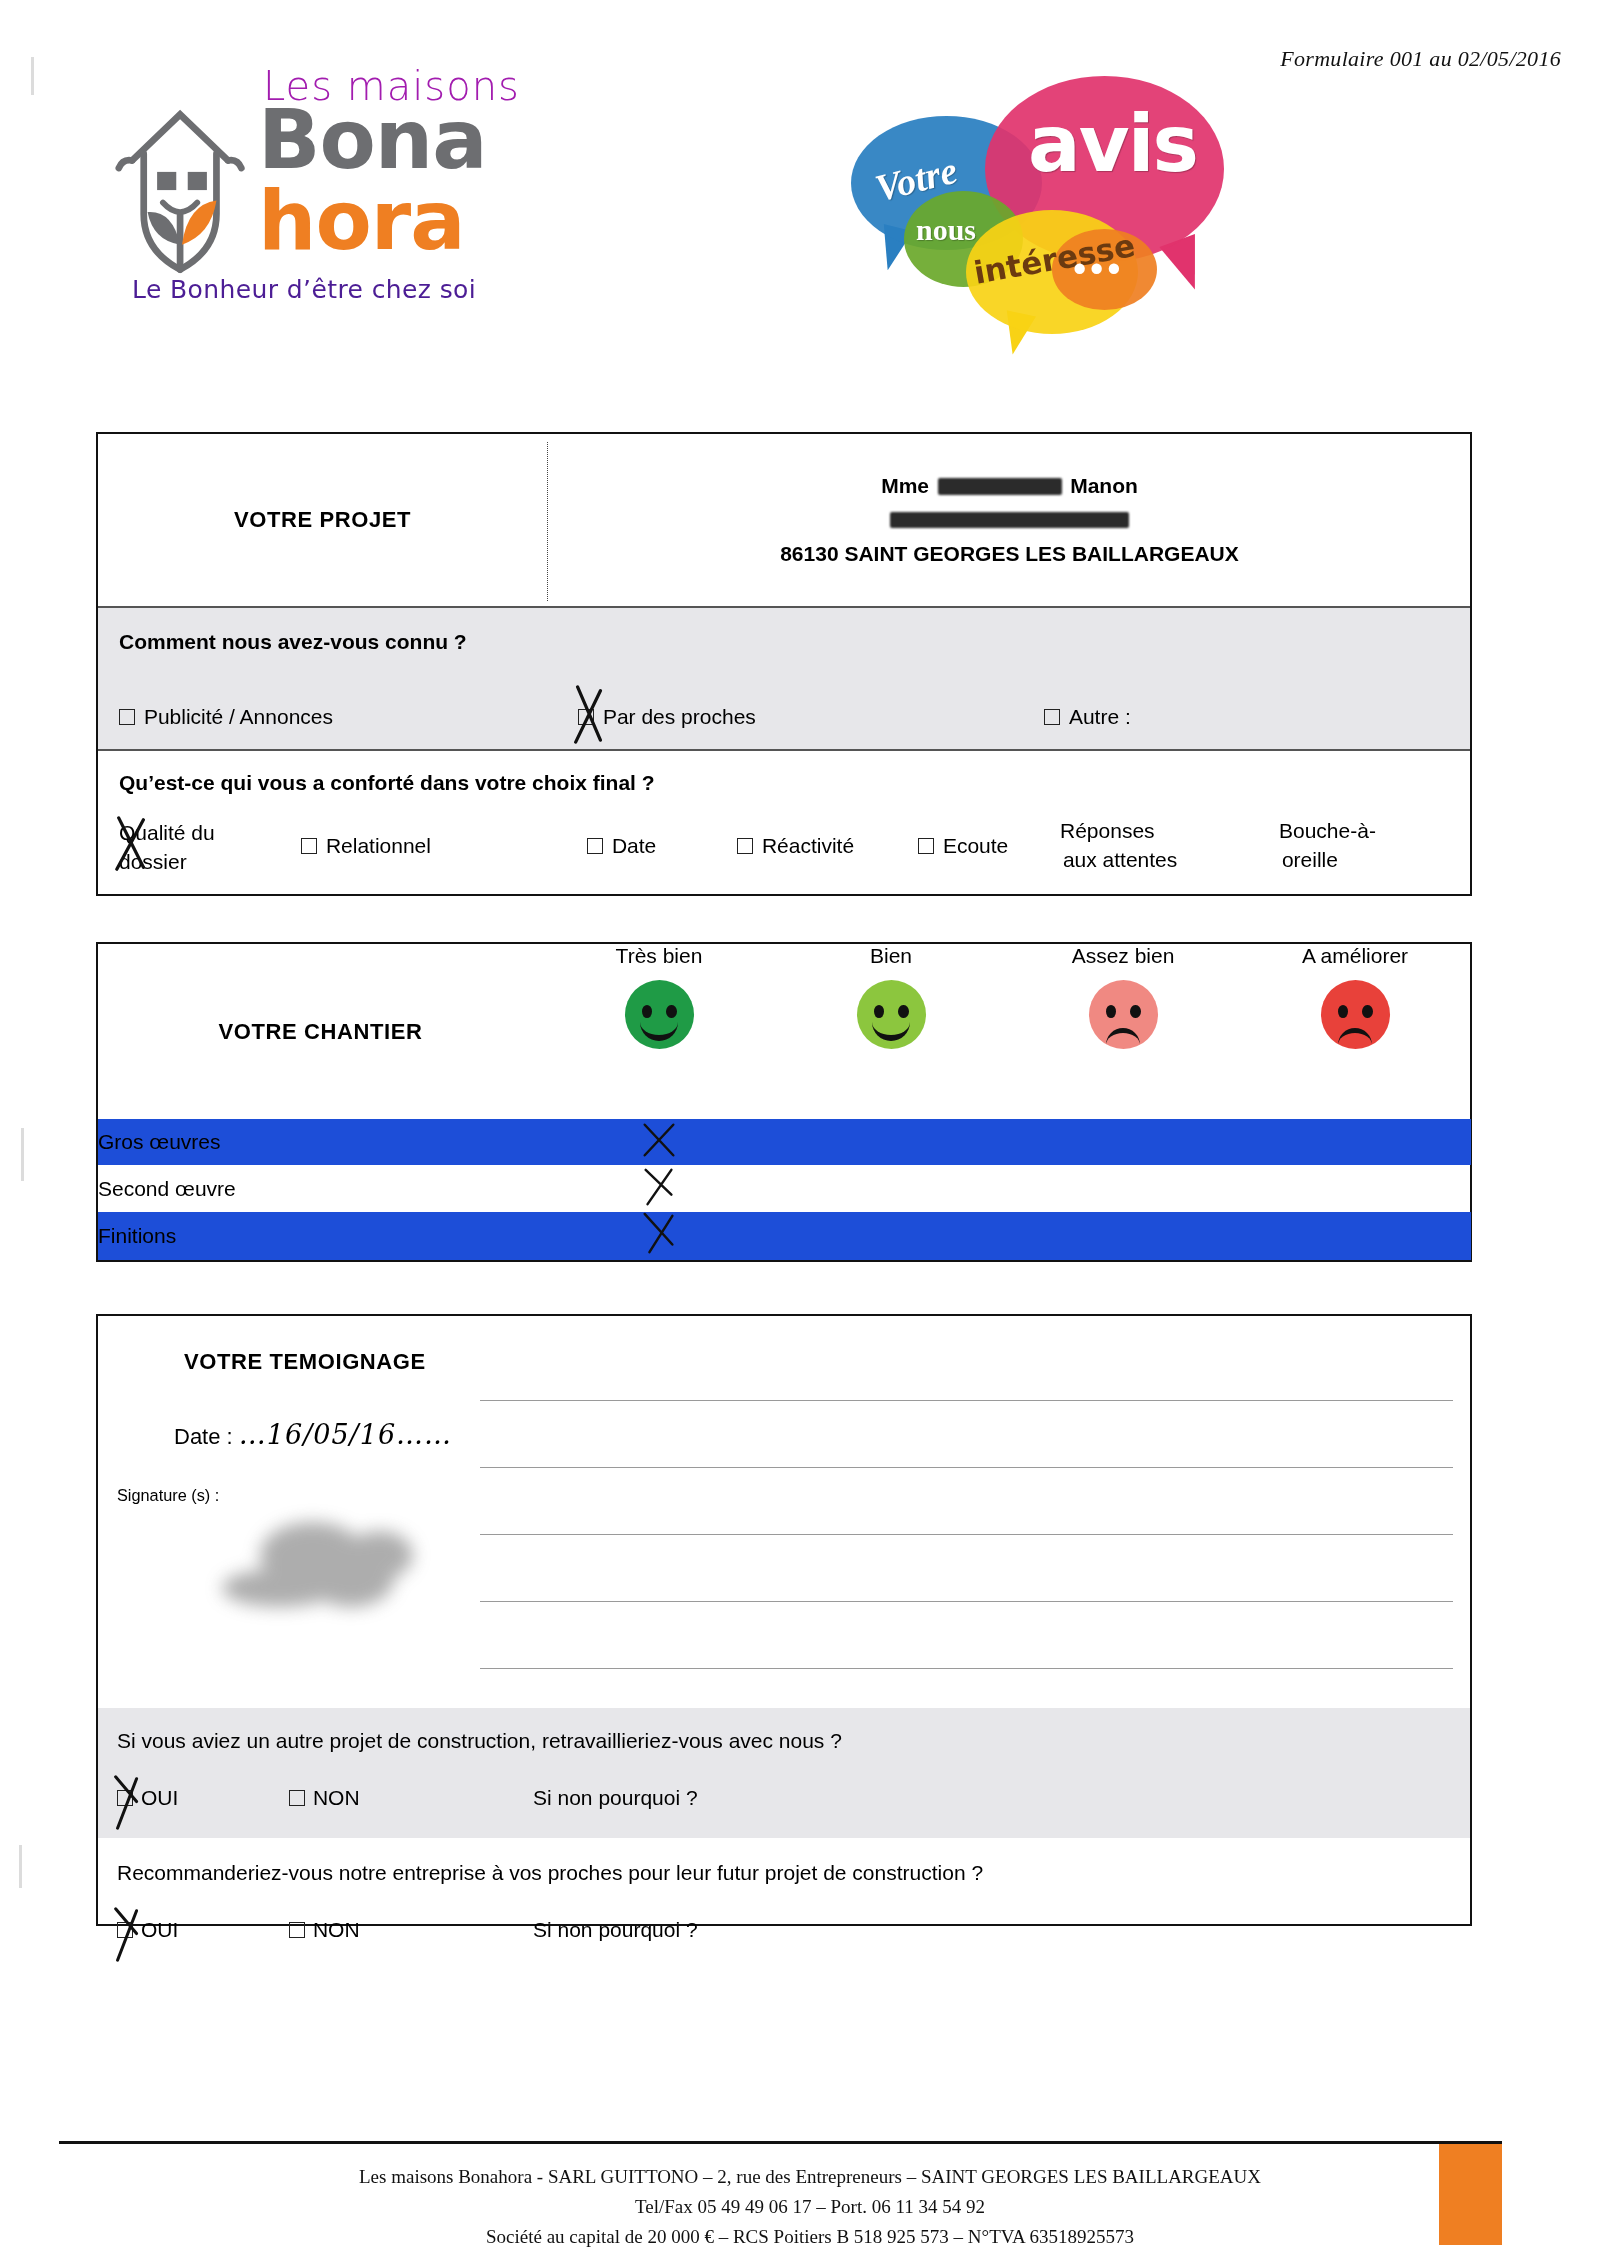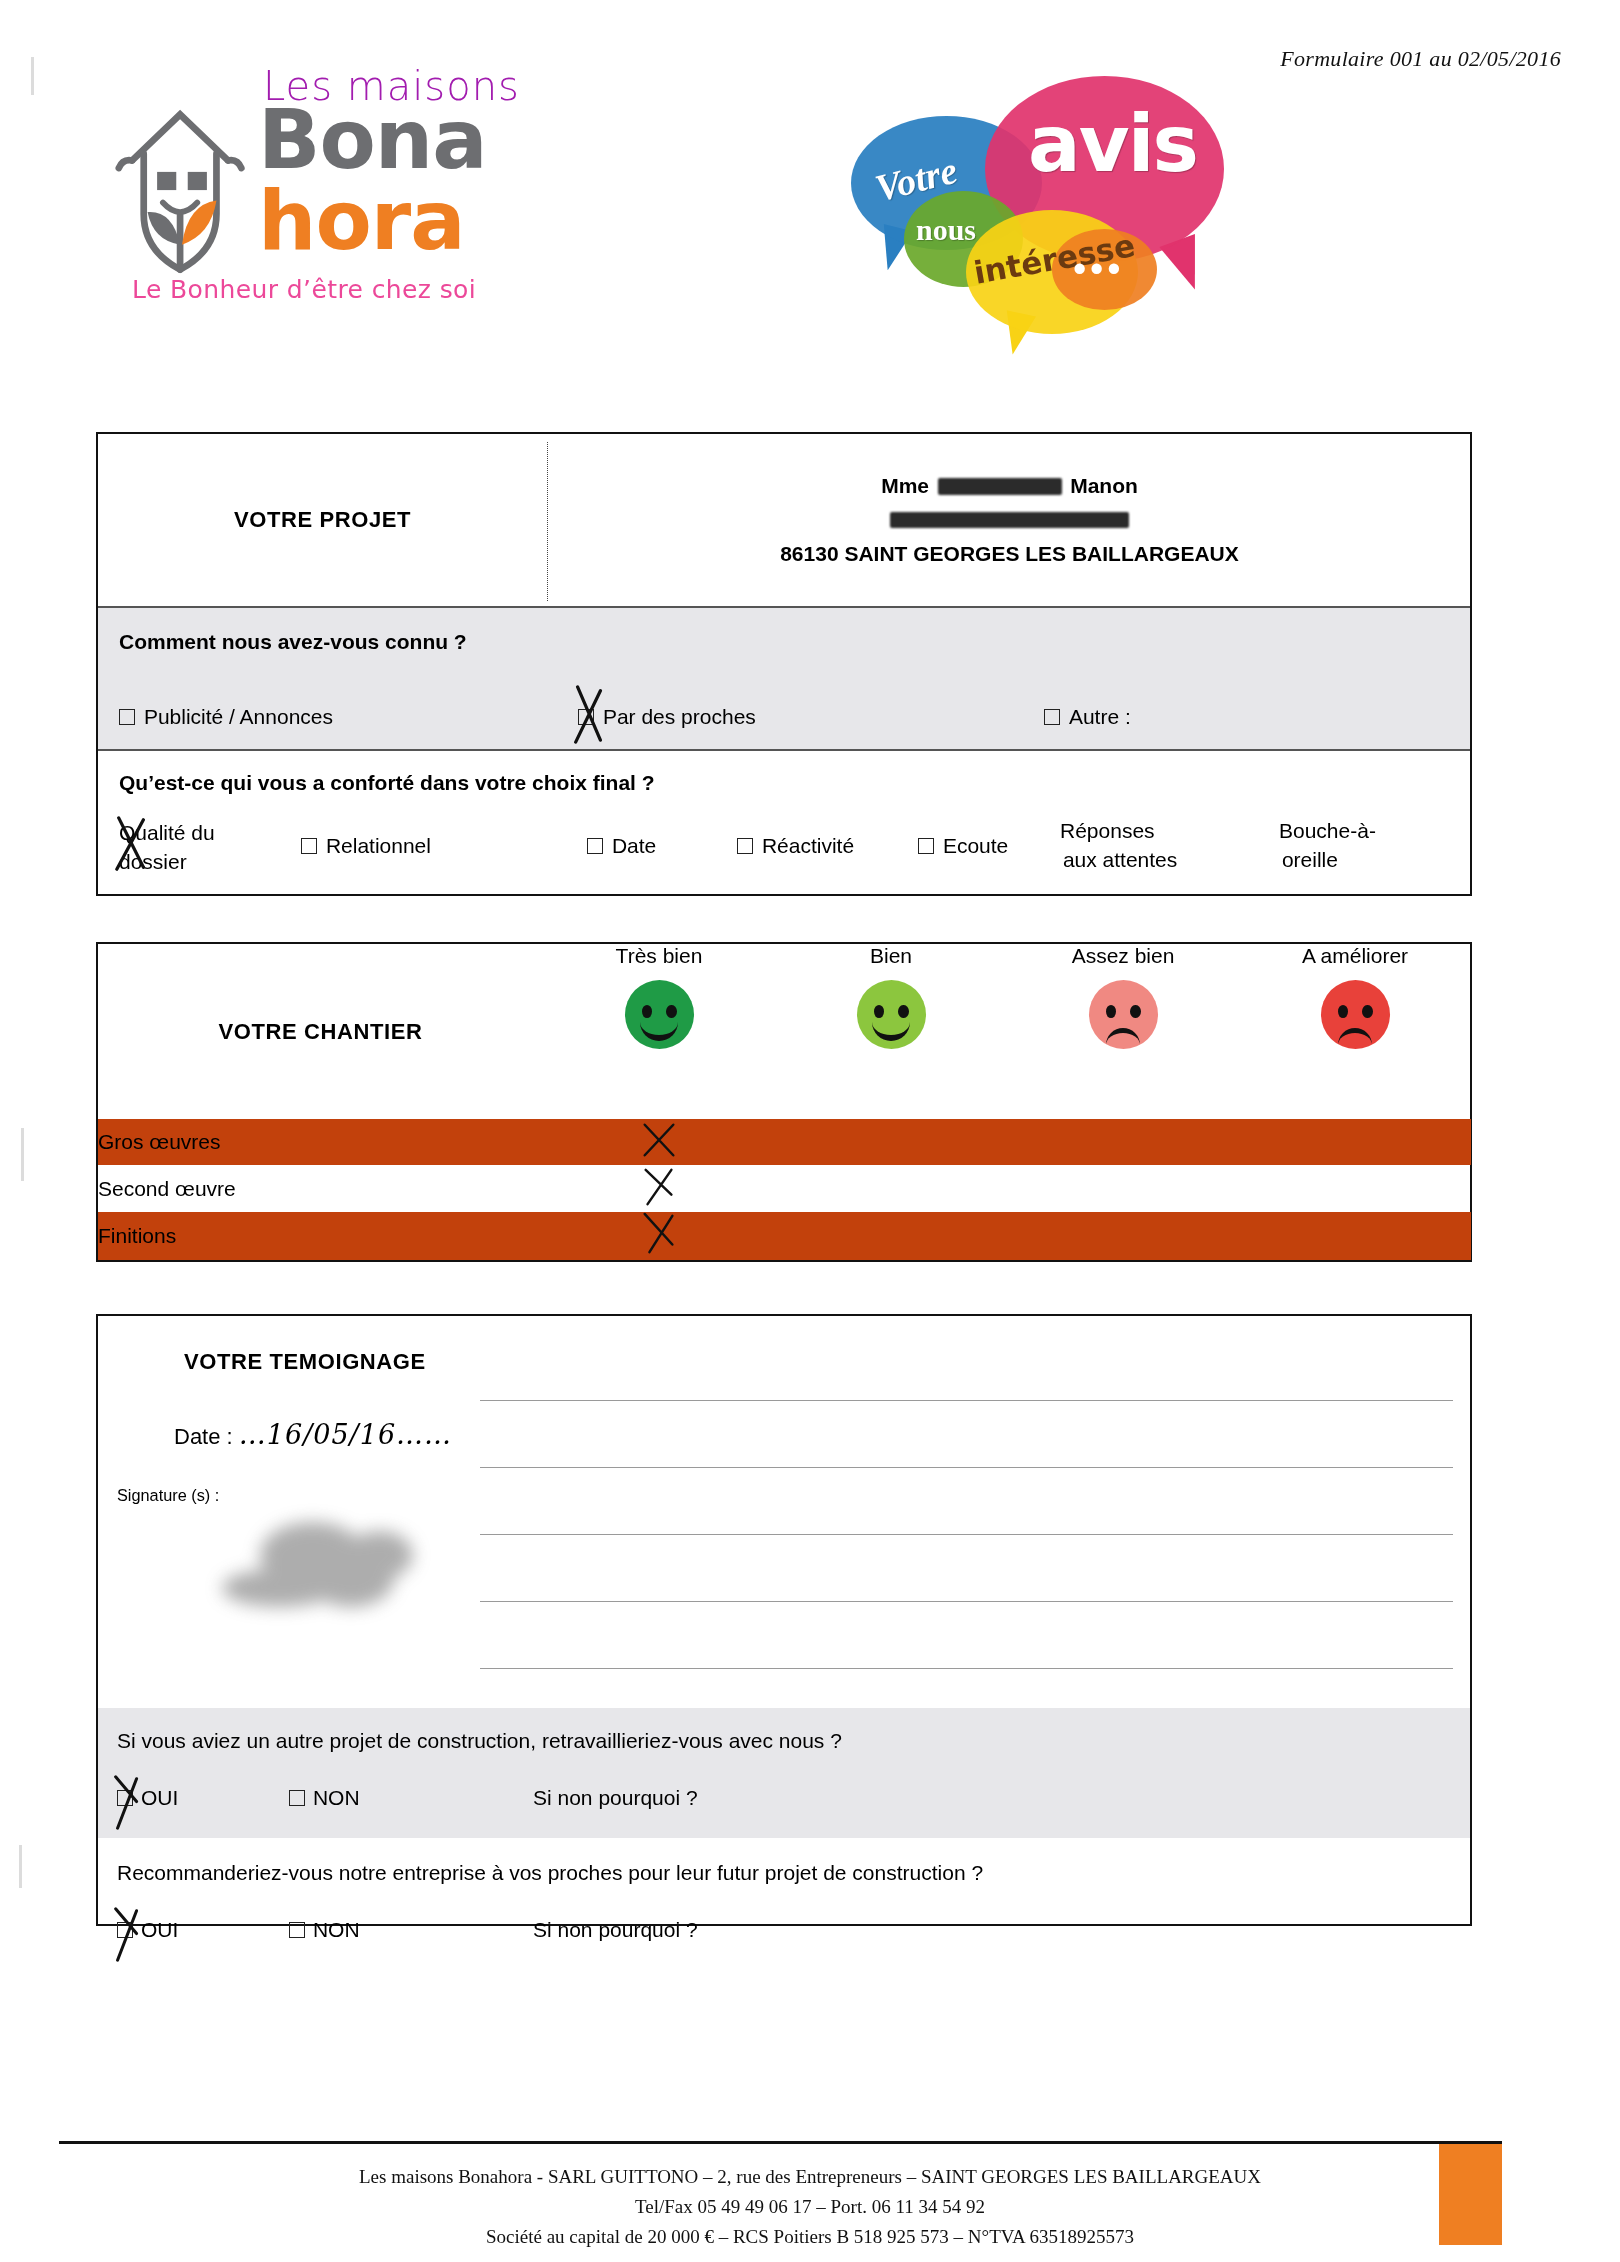--- a/index.html
+++ b/index.html
@@ -29,21 +29,21 @@
     font-size:82px;line-height:82px;color:#6d6e71;font-weight:700;
     letter-spacing:-1px;font-family:"DejaVu Sans",sans-serif;
   }
   .logo-hora{
     position:absolute;left:143px;top:117px;
     font-size:82px;line-height:82px;color:#ef7f22;font-weight:700;
     letter-spacing:-1px;font-family:"DejaVu Sans",sans-serif;
   }
   .logo-tagline{
     position:absolute;left:17px;top:212px;width:497px;
-    font-size:25px;color:#ec4899;letter-spacing:0.4px;
+    font-size:25px;color:#4c1d95;letter-spacing:0.4px;
     font-family:"DejaVu Sans",sans-serif;
   }
 
   
   .avis-block{position:absolute;left:832px;top:57px;width:449px;height:239px;}
   .bub{position:absolute;border-radius:50%;}
   .bub-blue{left:19px;top:59px;width:191px;height:134px;background:#2a7fc1;opacity:.93;}
   .bub-pink{left:153px;top:19px;width:239px;height:186px;background:#e1336d;opacity:.92;}
   .bub-green{left:72px;top:134px;width:119px;height:96px;background:#6aa82a;opacity:.92;}
   .bub-yellow{left:134px;top:153px;width:172px;height:124px;background:#f8d215;opacity:.92;}
@@ -109,21 +109,21 @@
   }
   .ch-colhead{text-align:center;vertical-align:top;padding-top:13.4px;font-size:21px;}
   .smiley{width:69px;height:69px;border-radius:50%;margin:11.5px auto 0;position:relative;}
   .eye{position:absolute;width:10.5px;height:13.4px;background:#111;border-radius:50%;top:25px;}
   .eye.l{left:17px;} .eye.r{right:17px;}
   .mouth-happy{position:absolute;left:15.3px;top:36px;width:38px;height:19px;
     border-bottom:6.7px solid #111;border-radius:0 0 38px 38px;}
   .mouth-sad{position:absolute;left:17px;top:48px;width:34px;height:17px;
     border-top:5.7px solid #111;border-radius:38px 38px 0 0;}
   .row-label{font-size:21px;padding-left:21px;}
-  .zebra{background:#c2410c;}
+  .zebra{background:#1d4ed8;}
 
   
   .temoignage-title{position:absolute;left:86px;top:33px;font-weight:700;font-size:22px;letter-spacing:0.6px;}
   .date-line{position:absolute;left:76px;top:103px;font-size:22px;}
   .hand{font-family:"DejaVu Serif",serif;font-style:italic;font-size:27px;letter-spacing:1px;}
   .sig-label{position:absolute;left:19px;top:170px;font-size:16.3px;}
   .sig-blob{position:absolute;left:105px;top:196px;width:249px;height:110px;
     filter:blur(8.6px);opacity:.55;}
   .sig-blob i{position:absolute;background:#6b6b6b;border-radius:50%;display:block;}
   .rule{position:absolute;height:1.4px;background:#9a9a9a;}

